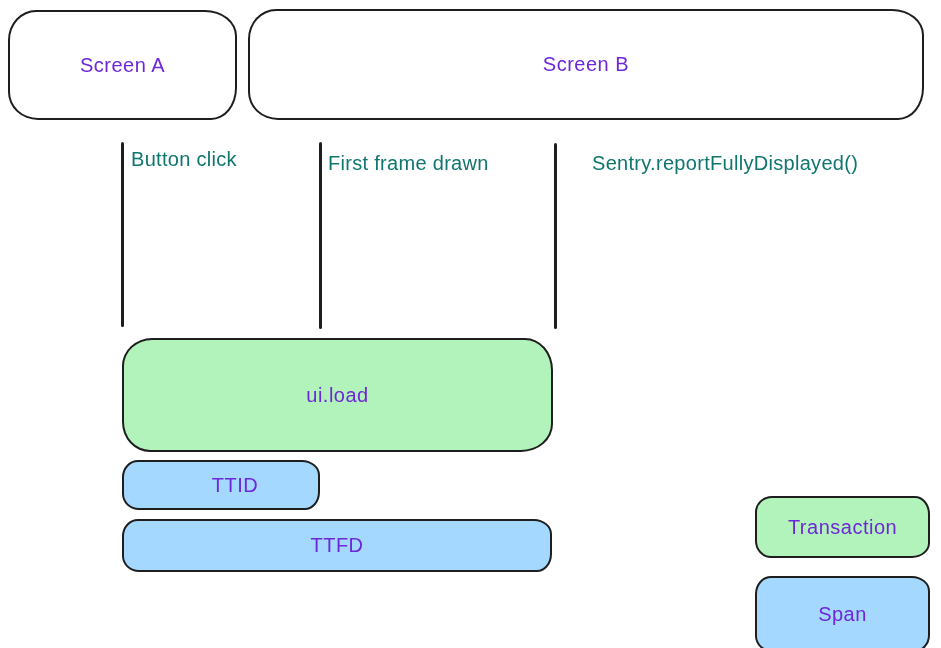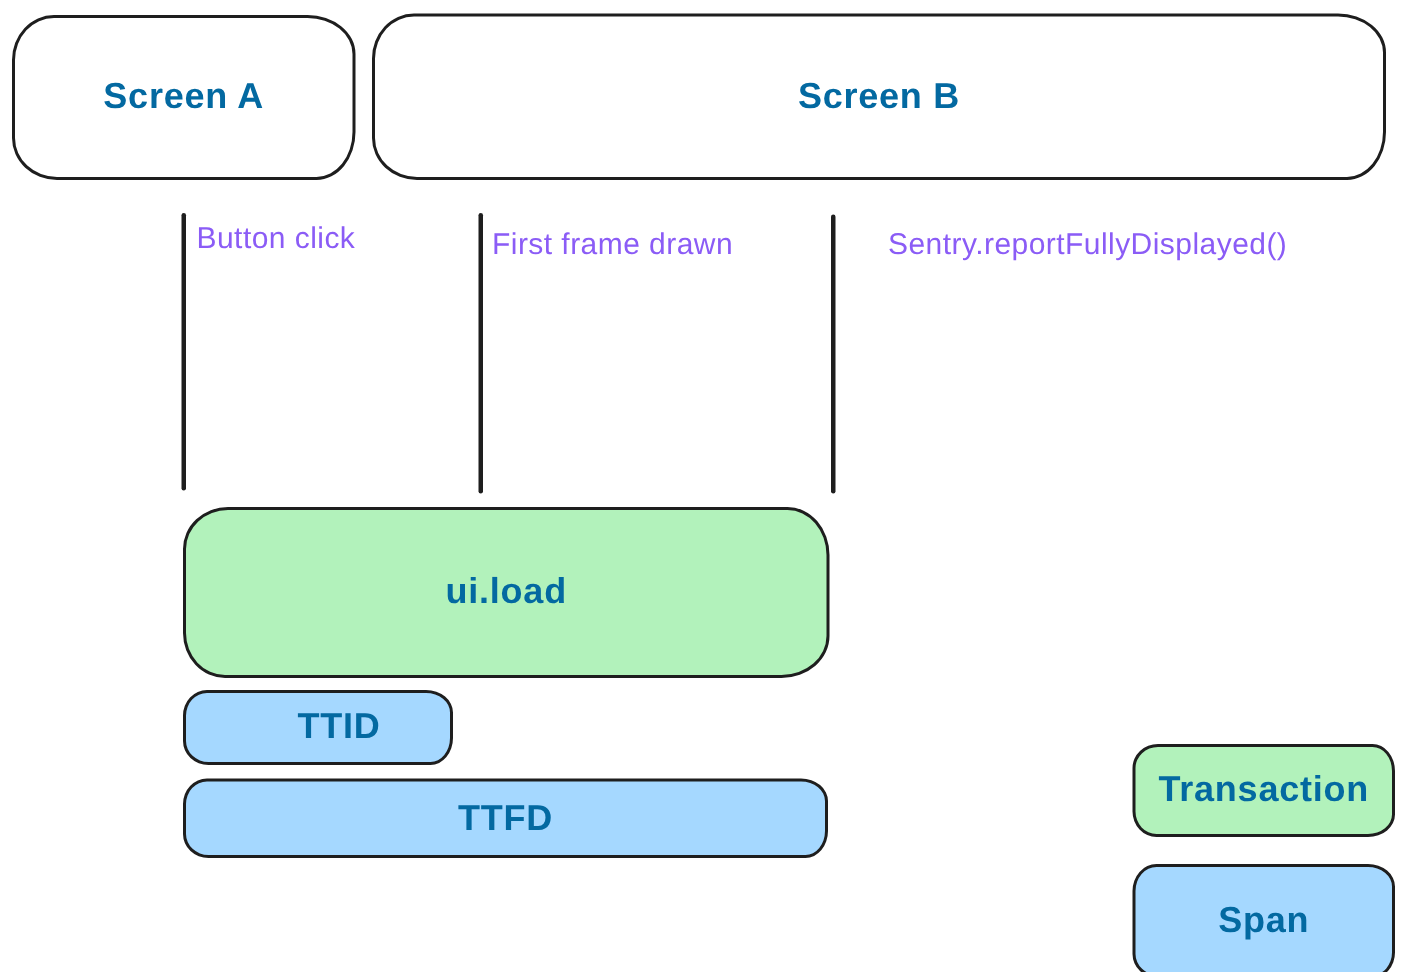--- a/index.html
+++ b/index.html
@@ -16,25 +16,24 @@
     overflow: hidden;
     color: #1e1e1e;
   }
   .box {
     position: absolute;
     box-sizing: border-box;
     border: 2.5px solid #1e1e1e;
     display: flex;
     align-items: center;
     justify-content: center;
-    font-size: 24px;
+    font-size: 20px;
     letter-spacing: 0.5px;
-    color: #0369a1;
+    color: #6d28d9;
     background: #ffffff;
-    font-weight: bold;
   }
   
   .screen {
     border-radius: 28px 32px 26px 30px / 30px 26px 32px 28px;
   }
   .screen-a { left: 8px;   top: 10px; width: 229px; height: 110px; }
   .screen-b { left: 248px; top: 9px;  width: 676px; height: 111px; }
 
   .vline {
     position: absolute;
@@ -44,35 +43,35 @@
   }
   .vline-1 { left: 121px; top: 142px; height: 185px; }
   .vline-2 { left: 319px; top: 142px; height: 187px; }
   .vline-3 { left: 554px; top: 143px; height: 186px; }
 
   .marker-label {
     position: absolute;
     font-size: 20px;
     letter-spacing: 0.3px;
     white-space: nowrap;
-    color: #8b5cf6;
+    color: #0f766e;
   }
   .marker-label-1 { left: 131px; top: 148px; }
   .marker-label-2 { left: 328px; top: 152px; }
   .marker-label-3 { left: 561px; top: 152px; margin-left: 31px; }
 
   .fill-transaction { background: #b2f2bb; }
   .fill-span        { background: #a5d8ff; }
 
   .bar-uiload {
     left: 122px; top: 338px; width: 431px; height: 114px;
     border-radius: 30px 28px 32px 28px / 28px 32px 28px 30px;
   }
   .bar-ttid {
-    left: 122px; top: 460px; width: 180px; height: 50px;
+    left: 122px; top: 460px; width: 198px; height: 50px;
     border-radius: 16px 18px 15px 17px / 17px 15px 18px 16px;
     padding-left: 28px;
   }
   .bar-ttfd {
     left: 122px; top: 519px; width: 430px; height: 53px;
     border-radius: 16px 18px 15px 17px / 17px 15px 18px 16px;
   }
   .legend-transaction {
     left: 755px; top: 496px; width: 175px; height: 62px;
     border-radius: 17px 15px 18px 16px / 16px 18px 15px 17px;

